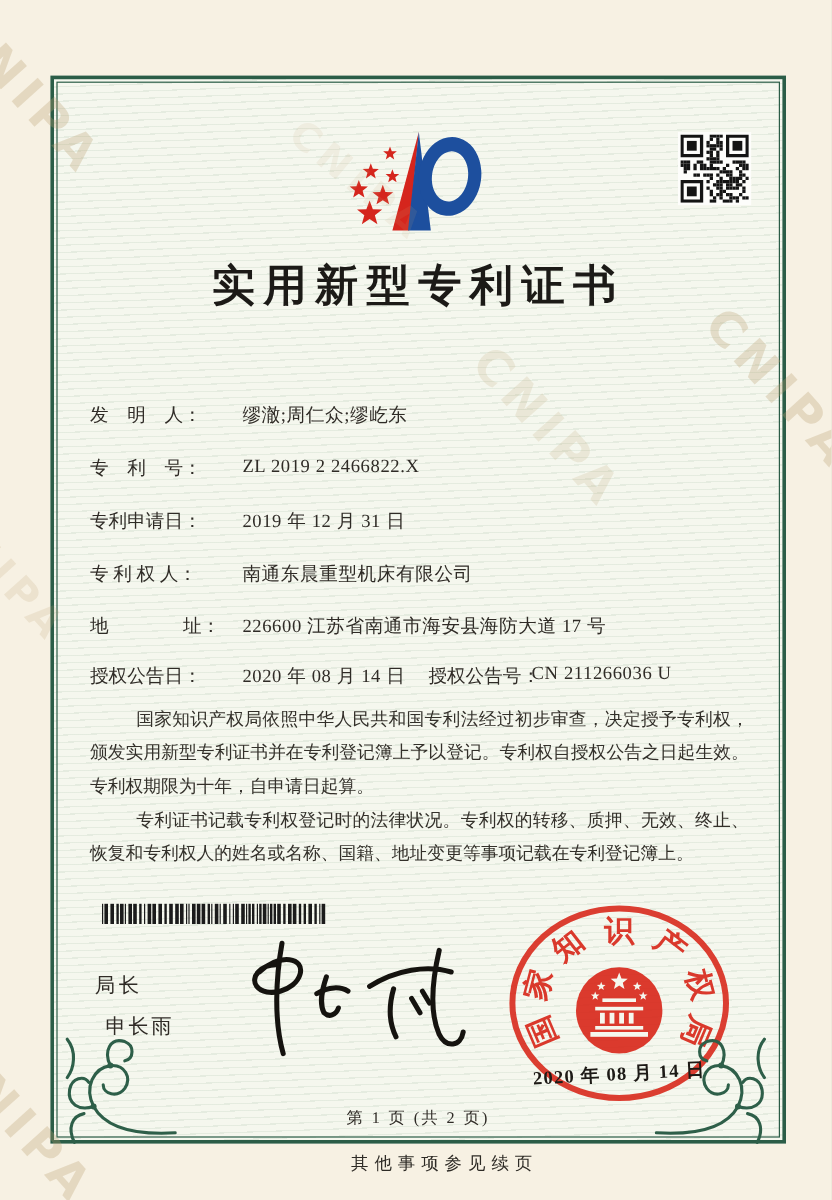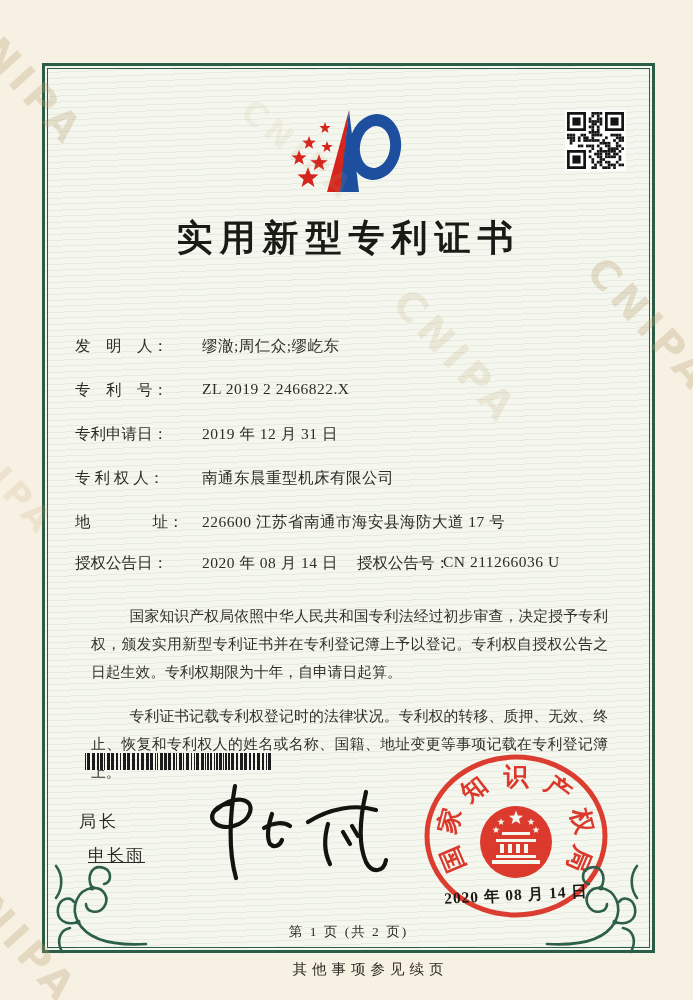--- a/index.html
+++ b/index.html
@@ -15,24 +15,24 @@
          font-size:36px;font-weight:bold;letter-spacing:7px;color:#1c1a17;}
   .logo{position:absolute;left:235px;top:36px;}
   .qr{position:absolute;left:520px;top:44px;background:#fdfdfb;padding:2px;}
   .row{position:absolute;left:30px;width:578px;height:22px;font-size:15.5px;white-space:nowrap;}
   .row .lbl{position:absolute;left:0;top:0;}
   .row .val{position:absolute;left:127px;top:0;letter-spacing:.5px;}
   .row .lbl2{position:absolute;left:282px;top:0;}
   .row .val2{position:absolute;left:368px;top:0;letter-spacing:.5px;}
   .paras{position:absolute;left:30px;top:520px;width:549px;font-size:14.8px;line-height:28px;
          text-align:justify;color:#33302a;}
-  .paras p{margin:16px;text-indent:2.6em;}
+  .paras p{margin:0;text-indent:2.6em;}
   .barcode{position:absolute;left:40px;top:687px;}
   .director-label{position:absolute;left:34px;top:744px;font-size:17px;letter-spacing:3px;}
-  .director-name{position:absolute;left:43px;top:778px;font-size:17px;letter-spacing:2px;text-decoration:underline;}
+  .director-name{position:absolute;left:43px;top:778px;font-size:17px;letter-spacing:2px;}
   .signature{position:absolute;left:135px;top:714px;}
   .seal{position:absolute;left:376px;top:686px;width:190px;height:172px;}
   .seal svg{position:absolute;left:0;top:0;}
   .seal-char{position:absolute;width:28px;height:28px;line-height:28px;text-align:center;
              font-size:25px;font-weight:bold;color:#d8291c;opacity:.92;}
   .seal-date{position:absolute;left:5px;top:133px;width:180px;text-align:center;font-size:15.5px;
              font-weight:bold;color:#1d1a16;transform:rotate(-3deg);letter-spacing:1px;white-space:nowrap;}
   .page-footer{position:absolute;left:0;right:0;top:857px;text-align:center;font-size:13.5px;letter-spacing:2px;}
   .continuation{position:absolute;left:0;right:0;top:960px;text-align:center;font-size:14.5px;
                 letter-spacing:5px;color:#2e2b26;padding-left:48px;}

